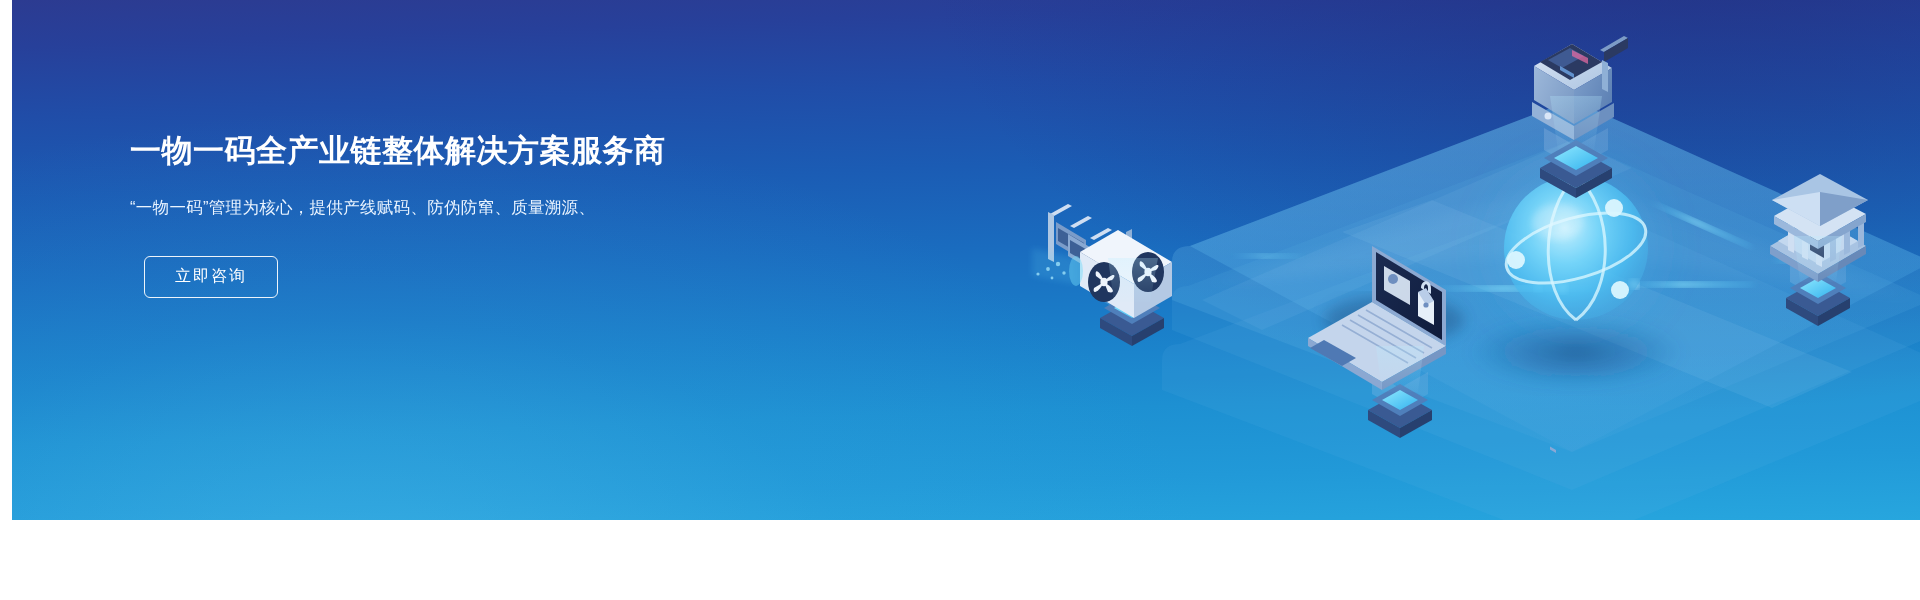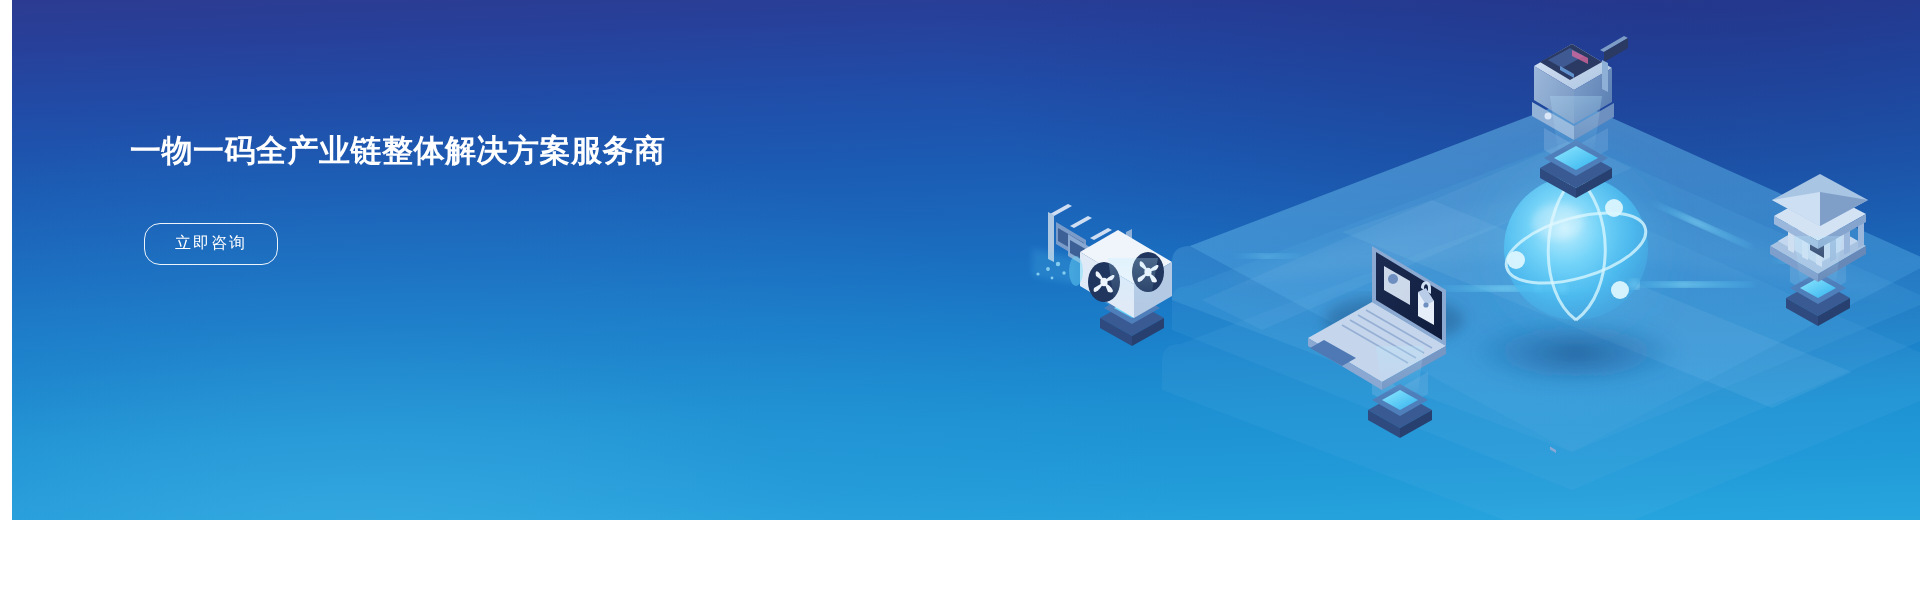--- a/index.html
+++ b/index.html
@@ -52,21 +52,21 @@
     font-size:16.5px; color:#eaf4ff; font-weight:400;
     line-height:2.0; letter-spacing:.3px;
   }
   .sub-line{ display:block; white-space:nowrap; }
 
   .cta{
     display:inline-flex; align-items:center; justify-content:center;
     margin-top:32px; margin-left:14px;
     width:134px; height:42px;
     border:1px solid rgba(255,255,255,.92);
-    border-radius:16px;
+    border-radius:6px;
     color:#ffffff; font-size:16px; letter-spacing:2px;
     background:transparent; cursor:pointer;
     text-decoration:none;
   }
 
   
   .art{
     position:absolute; right:0; top:0; width:1060px; height:600px; z-index:20;
     pointer-events:none;
   }
@@ -376,18 +376,19 @@
         <path d="M510 392 L546 392 L552 346 L504 346 Z" fill="url(#gBeam)"></path>
         <path d="M242 302 L278 302 L286 258 L236 258 Z" fill="url(#gBeam)"></path>
       </g>
     </svg>
   </div>
 
   <div class="copy">
     <h1 class="headline">一物一码全产业链整体解决方案服务商</h1>
 
     <p class="sub">
+      <span class="sub-line">“一物一码”管理为核心，提供产线赋码、防伪防窜、质量溯源、</span>
     </p>
 
     <a href="#" class="cta">立即咨询</a>
   </div>
 
 </div>
 
 </body></html>

